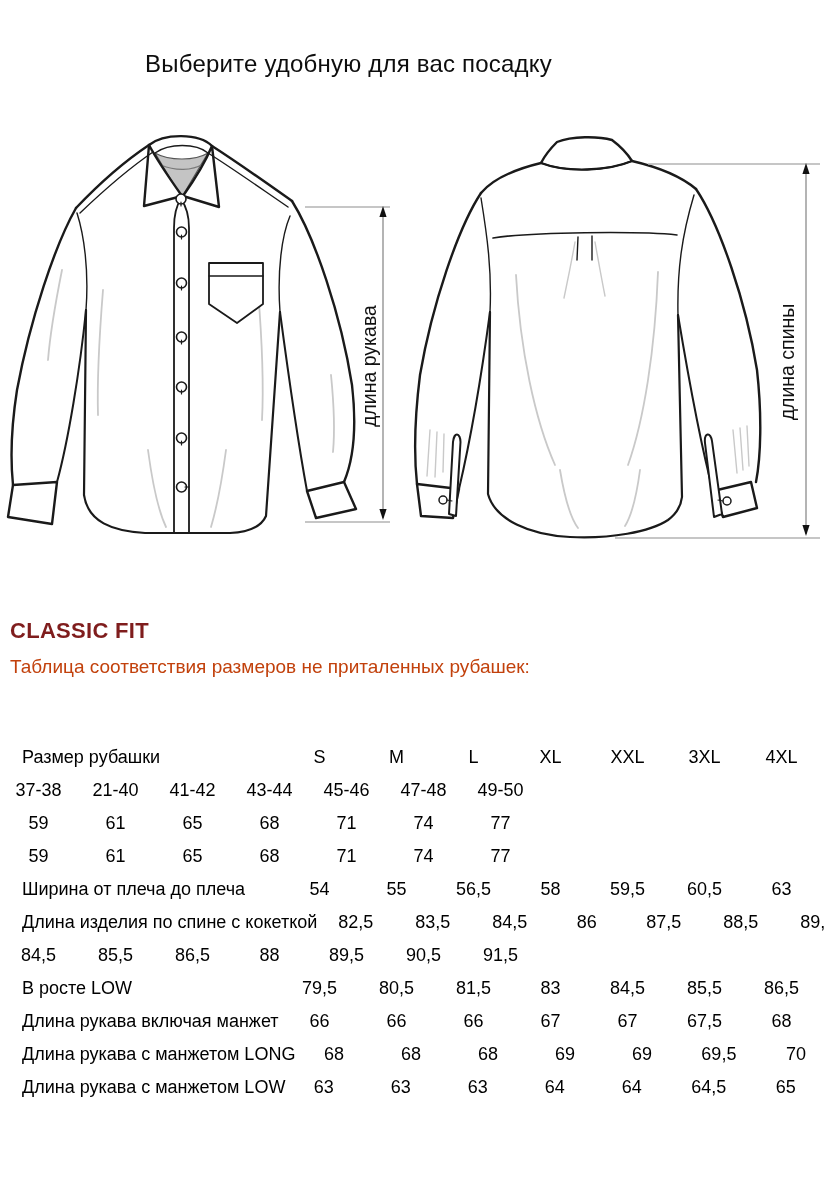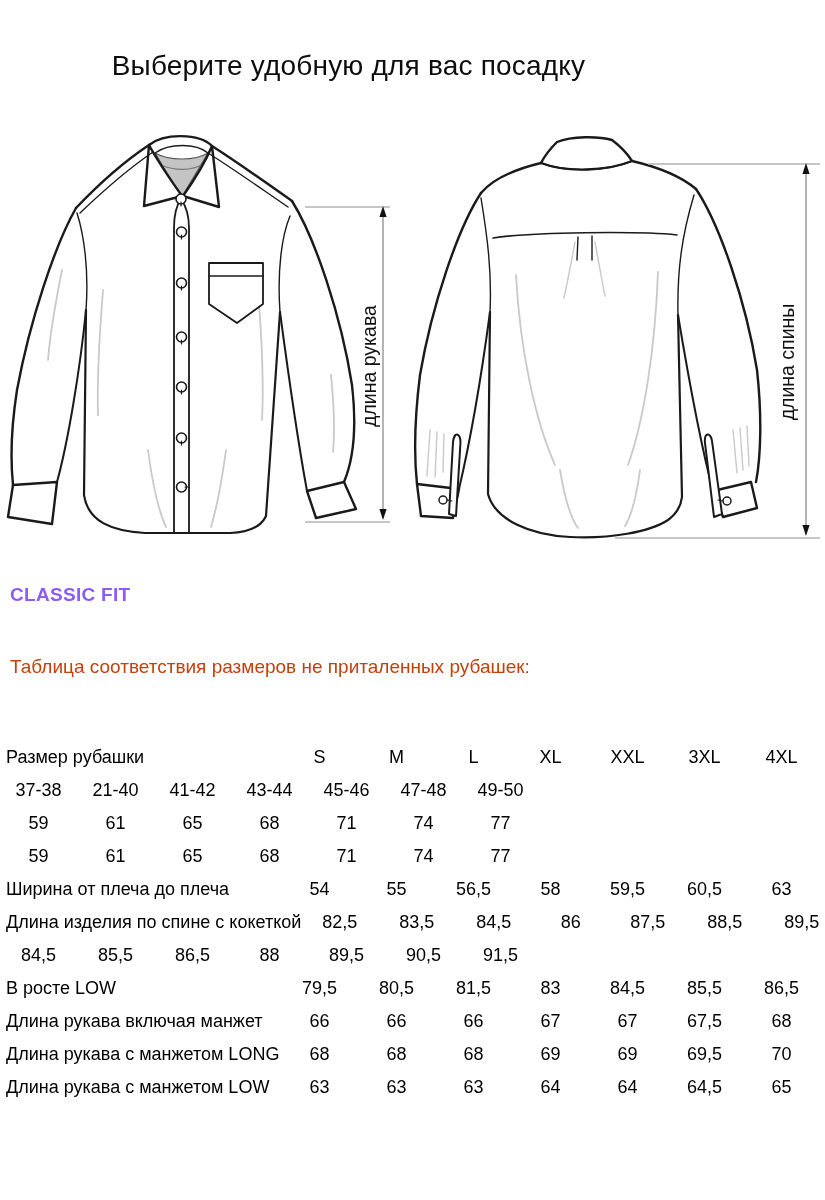--- a/index.html
+++ b/index.html
@@ -3,37 +3,37 @@
 <meta charset="utf-8">
 <style>
   html,body{margin:0;padding:0;}
   body{
     width:825px;height:1200px;position:relative;background:#ffffff;
     font-family:"Liberation Sans", sans-serif;color:#000;
     overflow:hidden;
   }
   .page-title{
     position:absolute;top:50px;left:0;width:697px;
-    text-align:center;font-size:28px;letter-spacing:0.2px;color:#0d0d0d;
+    text-align:center;font-size:24px;letter-spacing:0.2px;color:#0d0d0d;
   }
   .drawing{position:absolute;top:120px;left:0;}
   .fit-heading{
-    position:absolute;top:584px;left:10px;
-    font-size:19px;font-weight:bold;letter-spacing:0.3px;color:#8b5cf6;
+    position:absolute;top:618px;left:10px;
+    font-size:22px;font-weight:bold;letter-spacing:0.3px;color:#7f1d1d;
   }
   .fit-subtitle{
     position:absolute;top:656px;left:10px;
     font-size:19px;color:#c2410c;
   }
   .size-table{
     position:absolute;top:741px;left:0;width:822px;
   }
   .t-row{display:flex;height:33px;line-height:33px;font-size:18px;}
   .row-label{
-    flex:0 0 281px;padding-left:6px;box-sizing:border-box;
+    flex:0 0 281px;padding-left:22px;box-sizing:border-box;
     white-space:nowrap;text-align:left;color:#000;
   }
   .cell-val{
     flex:0 0 77px;text-align:center;white-space:nowrap;color:#000;
   }
   svg text{font-family:"Liberation Sans", sans-serif;}
 </style>
 </head>
 <body>
 

